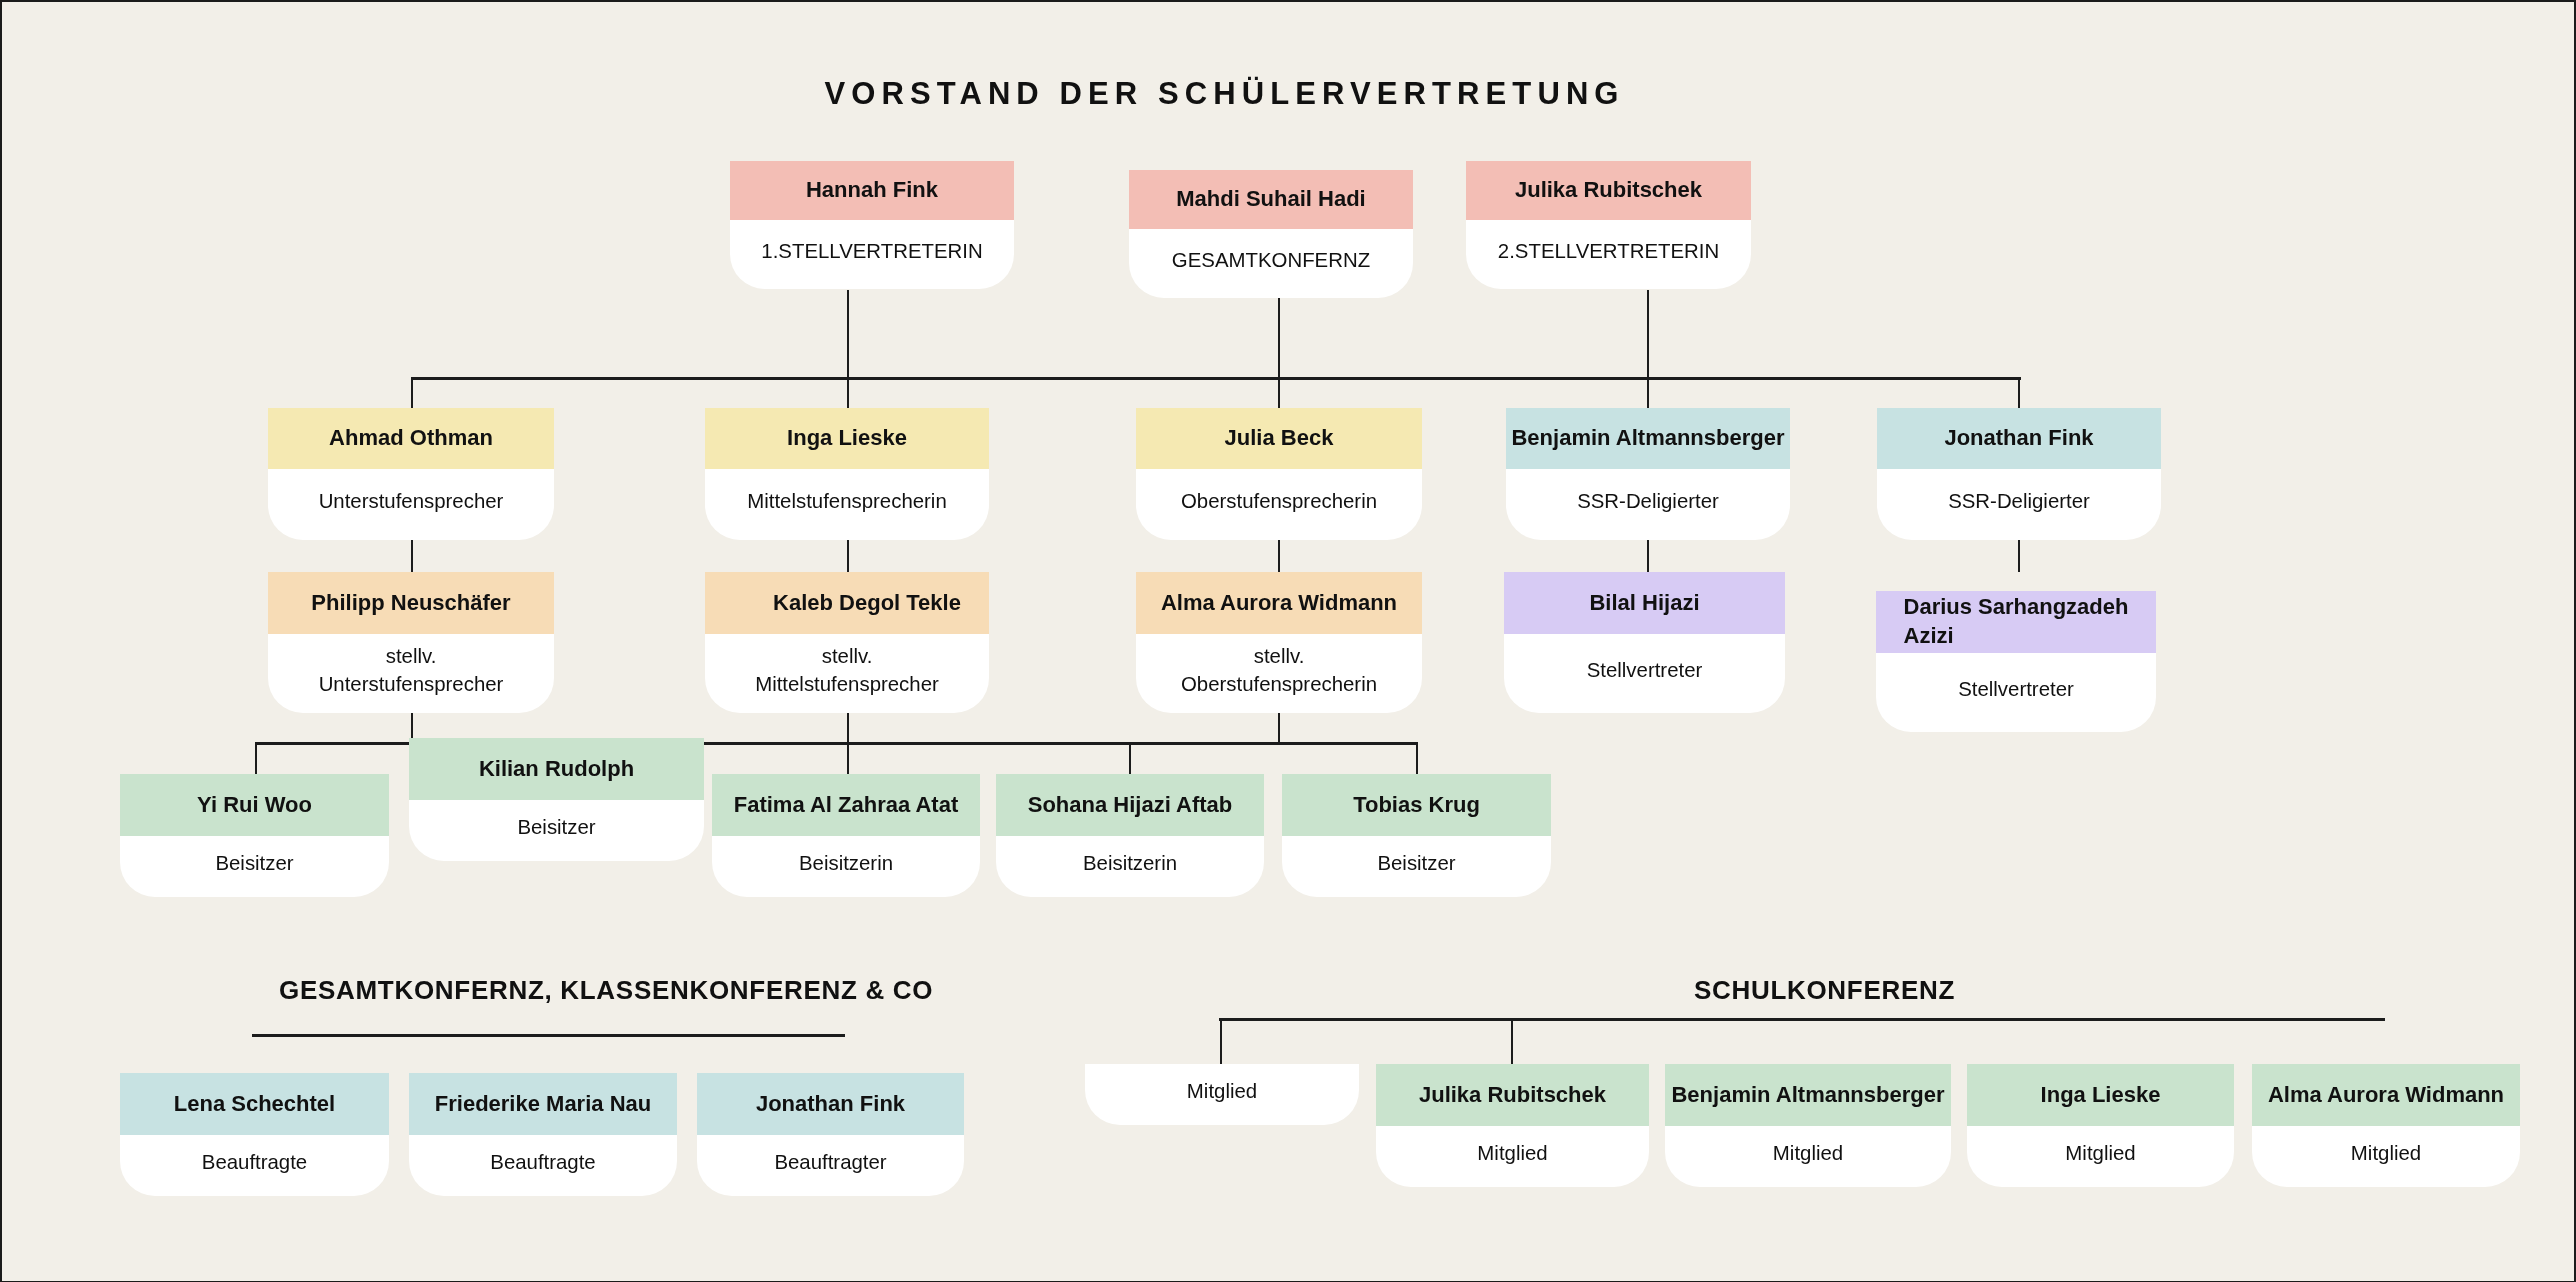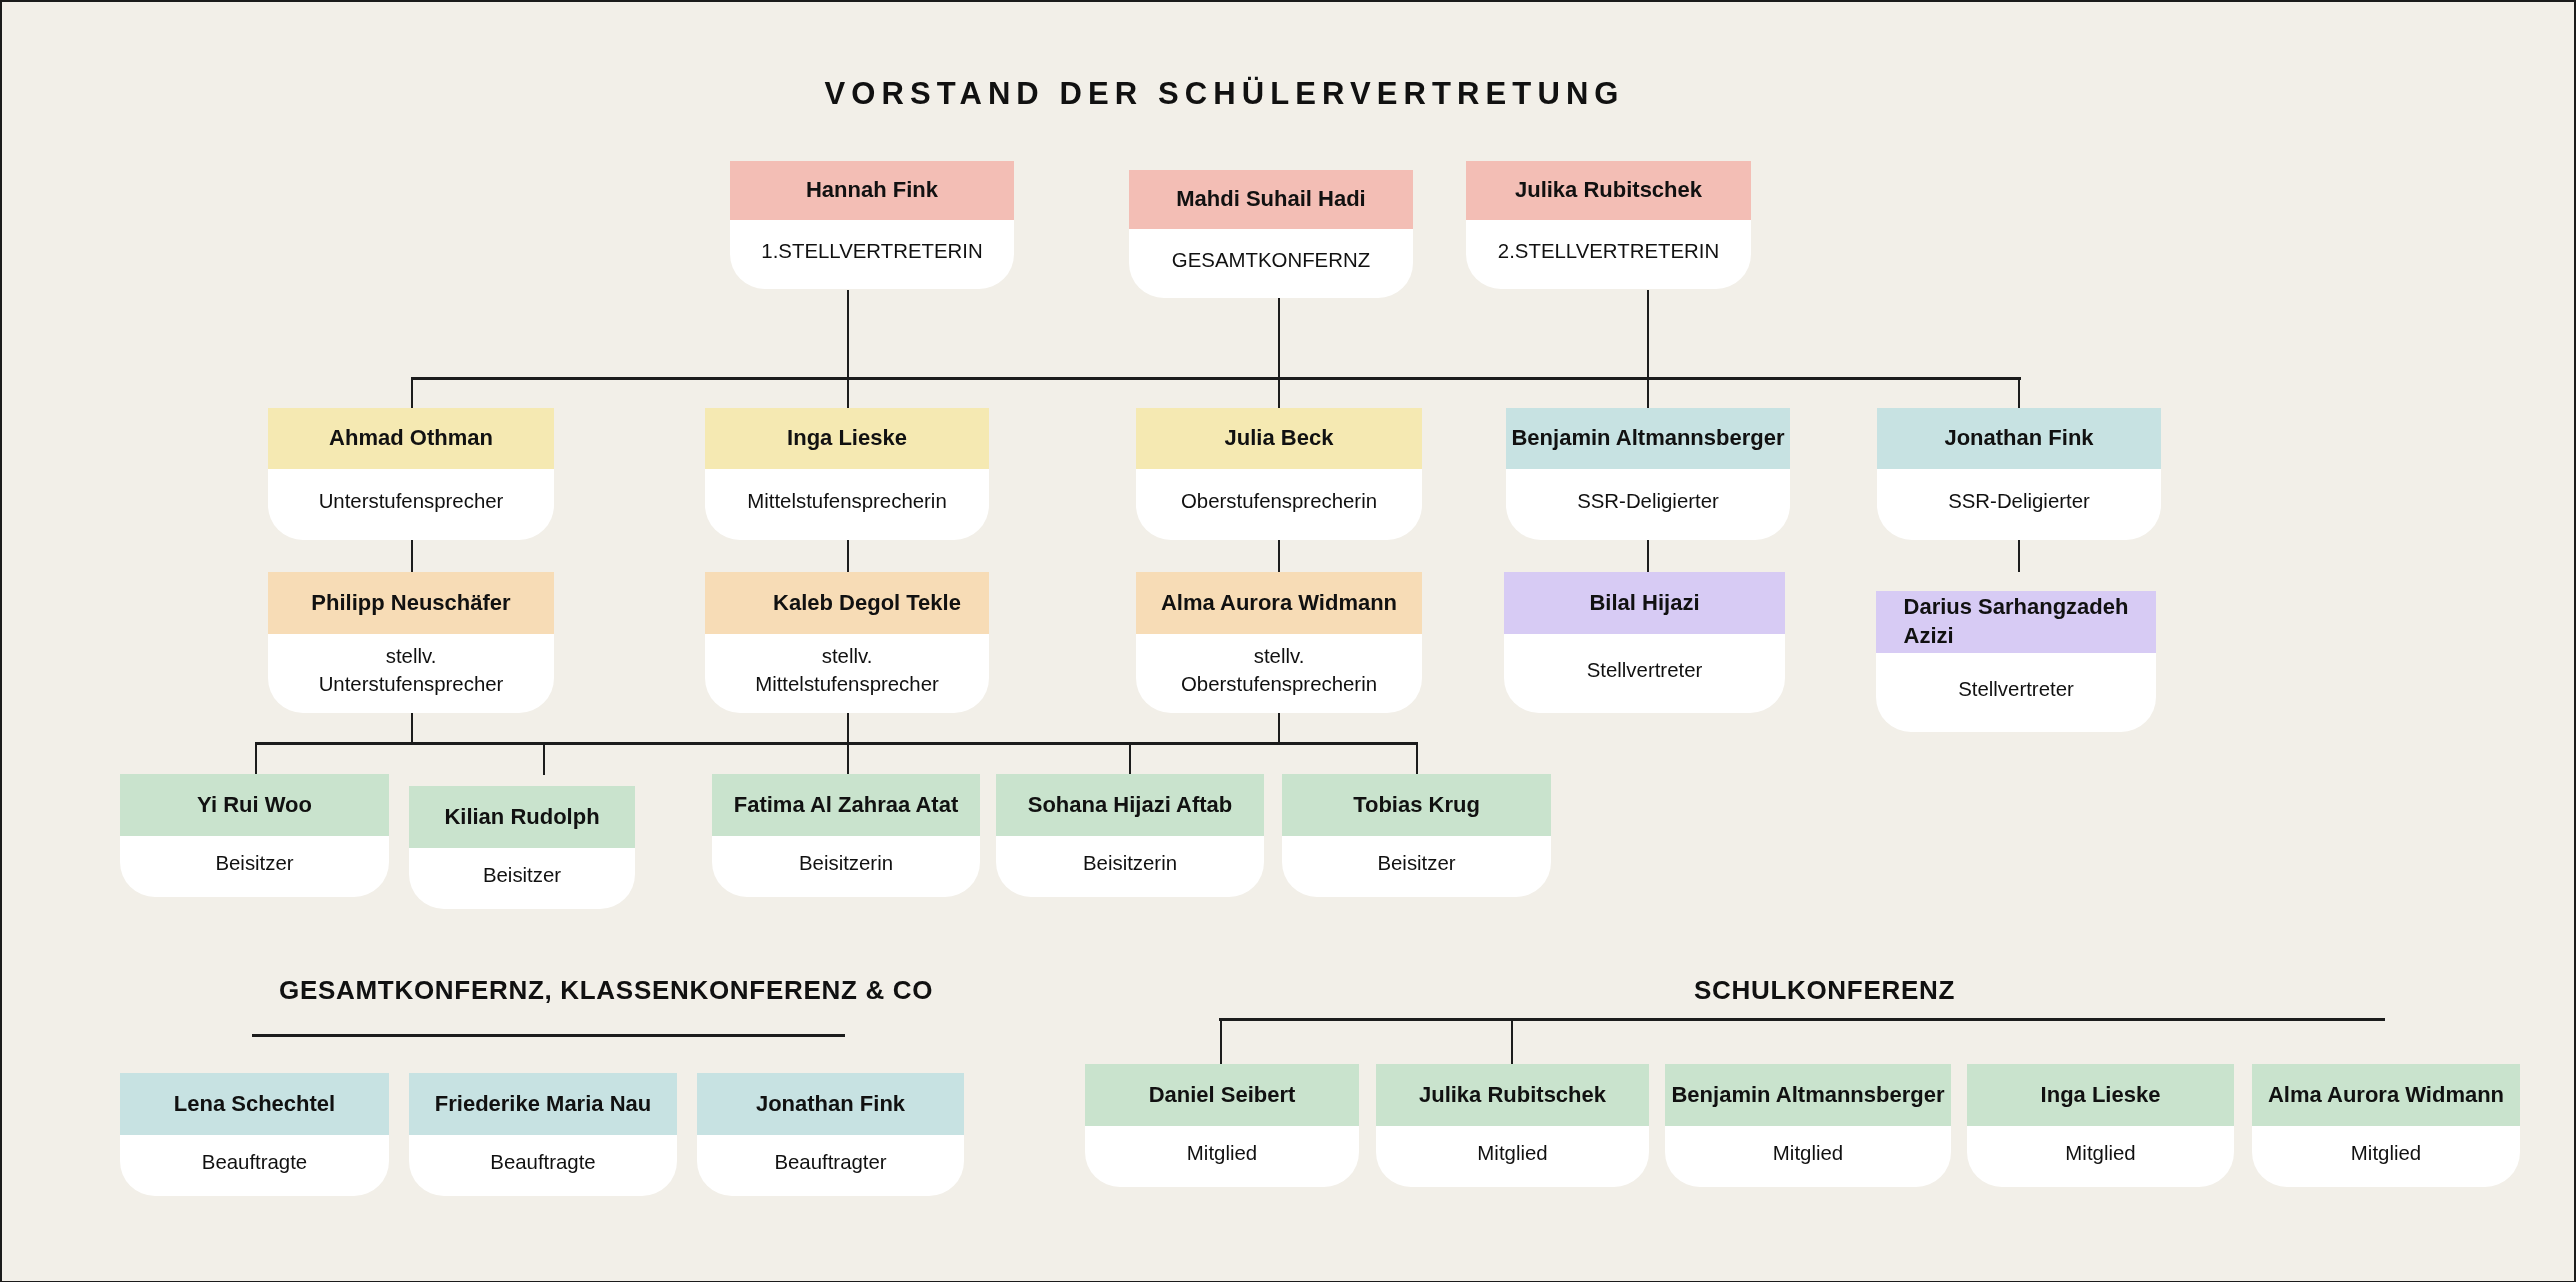--- a/index.html
+++ b/index.html
@@ -146,21 +146,21 @@
   <div class="card c3" style="left:1874px;top:570px;width:280px">
     <div class="hd" style="background: rgb(215, 203, 244); margin-top: 19px;"><span>Darius Sarhangzadeh
 Azizi</span></div>
     <div class="bd" style="background: rgb(255, 255, 255);"><span>Stellvertreter</span></div>
   </div>
 
   <div class="card c4" style="left:118px;top:772px;width:269px">
     <div class="hd" style="background: rgb(201, 227, 205);"><span>Yi Rui Woo</span></div>
     <div class="bd" style="background: rgb(255, 255, 255);"><span>Beisitzer</span></div>
   </div>
-  <div class="card c4" style="left:407px;top:784px;width:226px">
+  <div class="card c4" style="left:407px;top:736px;width:295px">
     <div class="hd" style="background: rgb(201, 227, 205);"><span>Kilian Rudolph</span></div>
     <div class="bd" style="background: rgb(255, 255, 255);"><span>Beisitzer</span></div>
   </div>
   <div class="card c4" style="left:710px;top:772px;width:268px">
     <div class="hd" style="background: rgb(201, 227, 205);"><span>Fatima Al Zahraa Atat</span></div>
     <div class="bd" style="background: rgb(255, 255, 255);"><span>Beisitzerin</span></div>
   </div>
   <div class="card c4" style="left:994px;top:772px;width:268px">
     <div class="hd" style="background: rgb(201, 227, 205);"><span>Sohana Hijazi Aftab</span></div>
     <div class="bd" style="background: rgb(255, 255, 255);"><span>Beisitzerin</span></div>
@@ -181,21 +181,20 @@
     <div class="bd" style="background: rgb(255, 255, 255);"><span>Beauftragte</span></div>
   </div>
   <div class="card c4" style="left:695px;top:1071px;width:267px">
     <div class="hd" style="background: rgb(199, 226, 226);"><span>Jonathan Fink</span></div>
     <div class="bd" style="background: rgb(255, 255, 255);"><span>Beauftragter</span></div>
   </div>
 
   <div class="section-title" style="left:1660px;top:973px;width:271px">SCHULKONFERENZ</div>
 
   <div class="card c4" style="left:1083px;top:1062px;width:274px">
-    <div class="hd" style="background: rgb(201, 227, 205);"><span>Daniel Seibert</span></div>
     <div class="bd" style="background: rgb(255, 255, 255);"><span>Mitglied</span></div>
   </div>
   <div class="card c4" style="left:1374px;top:1062px;width:273px">
     <div class="hd" style="background: rgb(201, 227, 205);"><span>Julika Rubitschek</span></div>
     <div class="bd" style="background: rgb(255, 255, 255);"><span>Mitglied</span></div>
   </div>
   <div class="card c4" style="left:1663px;top:1062px;width:286px">
     <div class="hd" style="background: rgb(201, 227, 205);"><span>Benjamin Altmannsberger</span></div>
     <div class="bd" style="background: rgb(255, 255, 255);"><span>Mitglied</span></div>
   </div>

